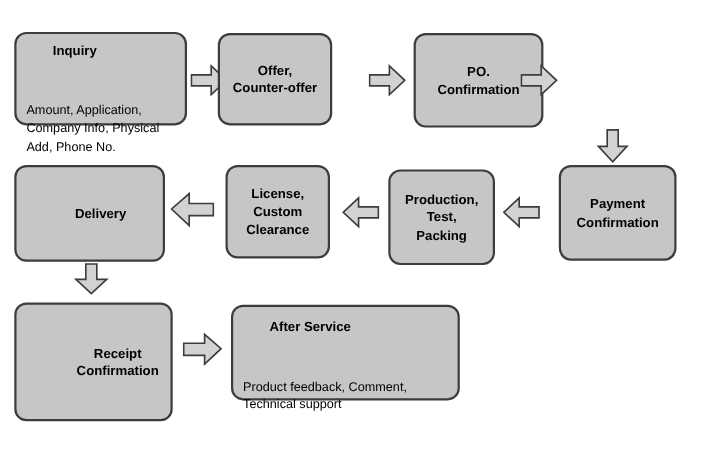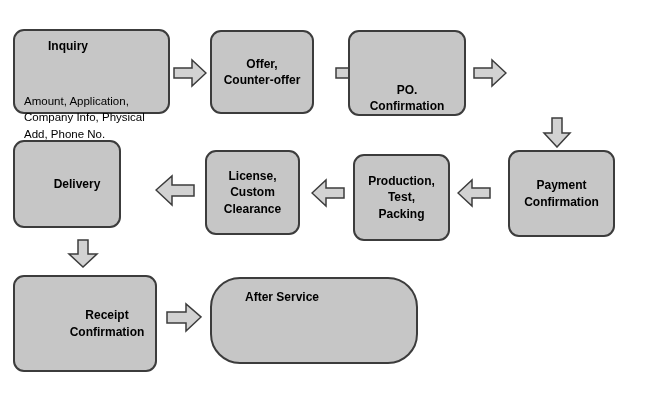--- a/index.html
+++ b/index.html
@@ -79,32 +79,32 @@
 Company Info, Physical
 Add, Phone No.</div>
   </div>
 
   <div class="arrow" style="left:173px; top:58px;">
     <svg width="34" height="30" viewBox="0 0 34 30">
         <polygon points="1,10 19,10 19,2 33,15 19,28 19,20 1,20"></polygon>
       </svg>
   </div>
 
-  <div class="node centered" style="left:210px; top:30px; width:104px; height:84px;">
+  <div class="node centered" style="left:198px; top:30px; width:104px; height:84px;">
     <div class="node-label">Offer,
 Counter-offer</div>
   </div>
 
   <div class="arrow" style="left:335px; top:58px;">
     <svg width="34" height="30" viewBox="0 0 34 30">
         <polygon points="1,10 19,10 19,2 33,15 19,28 19,20 1,20"></polygon>
       </svg>
   </div>
 
-  <div class="node centered" style="left:348px; top:30px; width:118px; height:86px;align-items:flex-end;">
+  <div class="node centered" style="left:376px; top:30px; width:118px; height:86px;">
     <div class="node-label">PO.
 Confirmation</div>
   </div>
 
   <div class="arrow" style="left:473px; top:58px;">
     <svg width="34" height="30" viewBox="0 0 34 30">
         <polygon points="1,10 19,10 19,2 33,15 19,28 19,20 1,20"></polygon>
       </svg>
   </div>
 
@@ -143,38 +143,40 @@
 Custom
 Clearance</div>
   </div>
 
   <div class="arrow" style="left:155px; top:174px;">
     <svg width="40" height="33" viewBox="0 0 40 33">
         <polygon points="39,11 17,11 17,2 1,16 17,31 17,22 39,22"></polygon>
       </svg>
   </div>
 
-  <div class="node centered" style="left:13px; top:140px; width:108px; height:88px;padding-left:20px;">
+  <div class="node centered" style="left:13px; top:150px; width:137px; height:88px;padding-left:20px;">
     <div class="node-label">Delivery</div>
   </div>
 
   <div class="arrow" style="left:67px; top:239px;">
     <svg width="32" height="29" viewBox="0 0 32 29">
         <polygon points="11,1 21,1 21,15 30,15 16,28 2,15 11,15"></polygon>
       </svg>
   </div>
 
-  <div class="node centered" style="left:13px; top:275px; width:144px; height:97px;padding-left:44px;">
+  <div class="node centered" style="left:13px; top:275px; width:144px; height:108px;padding-left:44px;">
     <div class="node-label">Receipt
 Confirmation</div>
   </div>
 
   <div class="arrow" style="left:166px; top:302px;">
     <svg width="36" height="31" viewBox="0 0 36 31">
         <polygon points="1,10 20,10 20,2 35,15 20,29 20,21 1,21"></polygon>
       </svg>
   </div>
 
-  <div class="node lefty" style="left:210px; top:277px; width:208px; height:87px; padding-top:11px;border-radius:30px;">
+  <div class="node lefty" style="left:210px; top:277px; width:208px; height:87px; padding-top:11px;">
     <div class="node-title" style="margin-bottom:8px;">After Service</div>
+    <div class="node-body">Product feedback, Comment,
+Technical support</div>
   </div>
 
 </div>
 
 </body></html>

